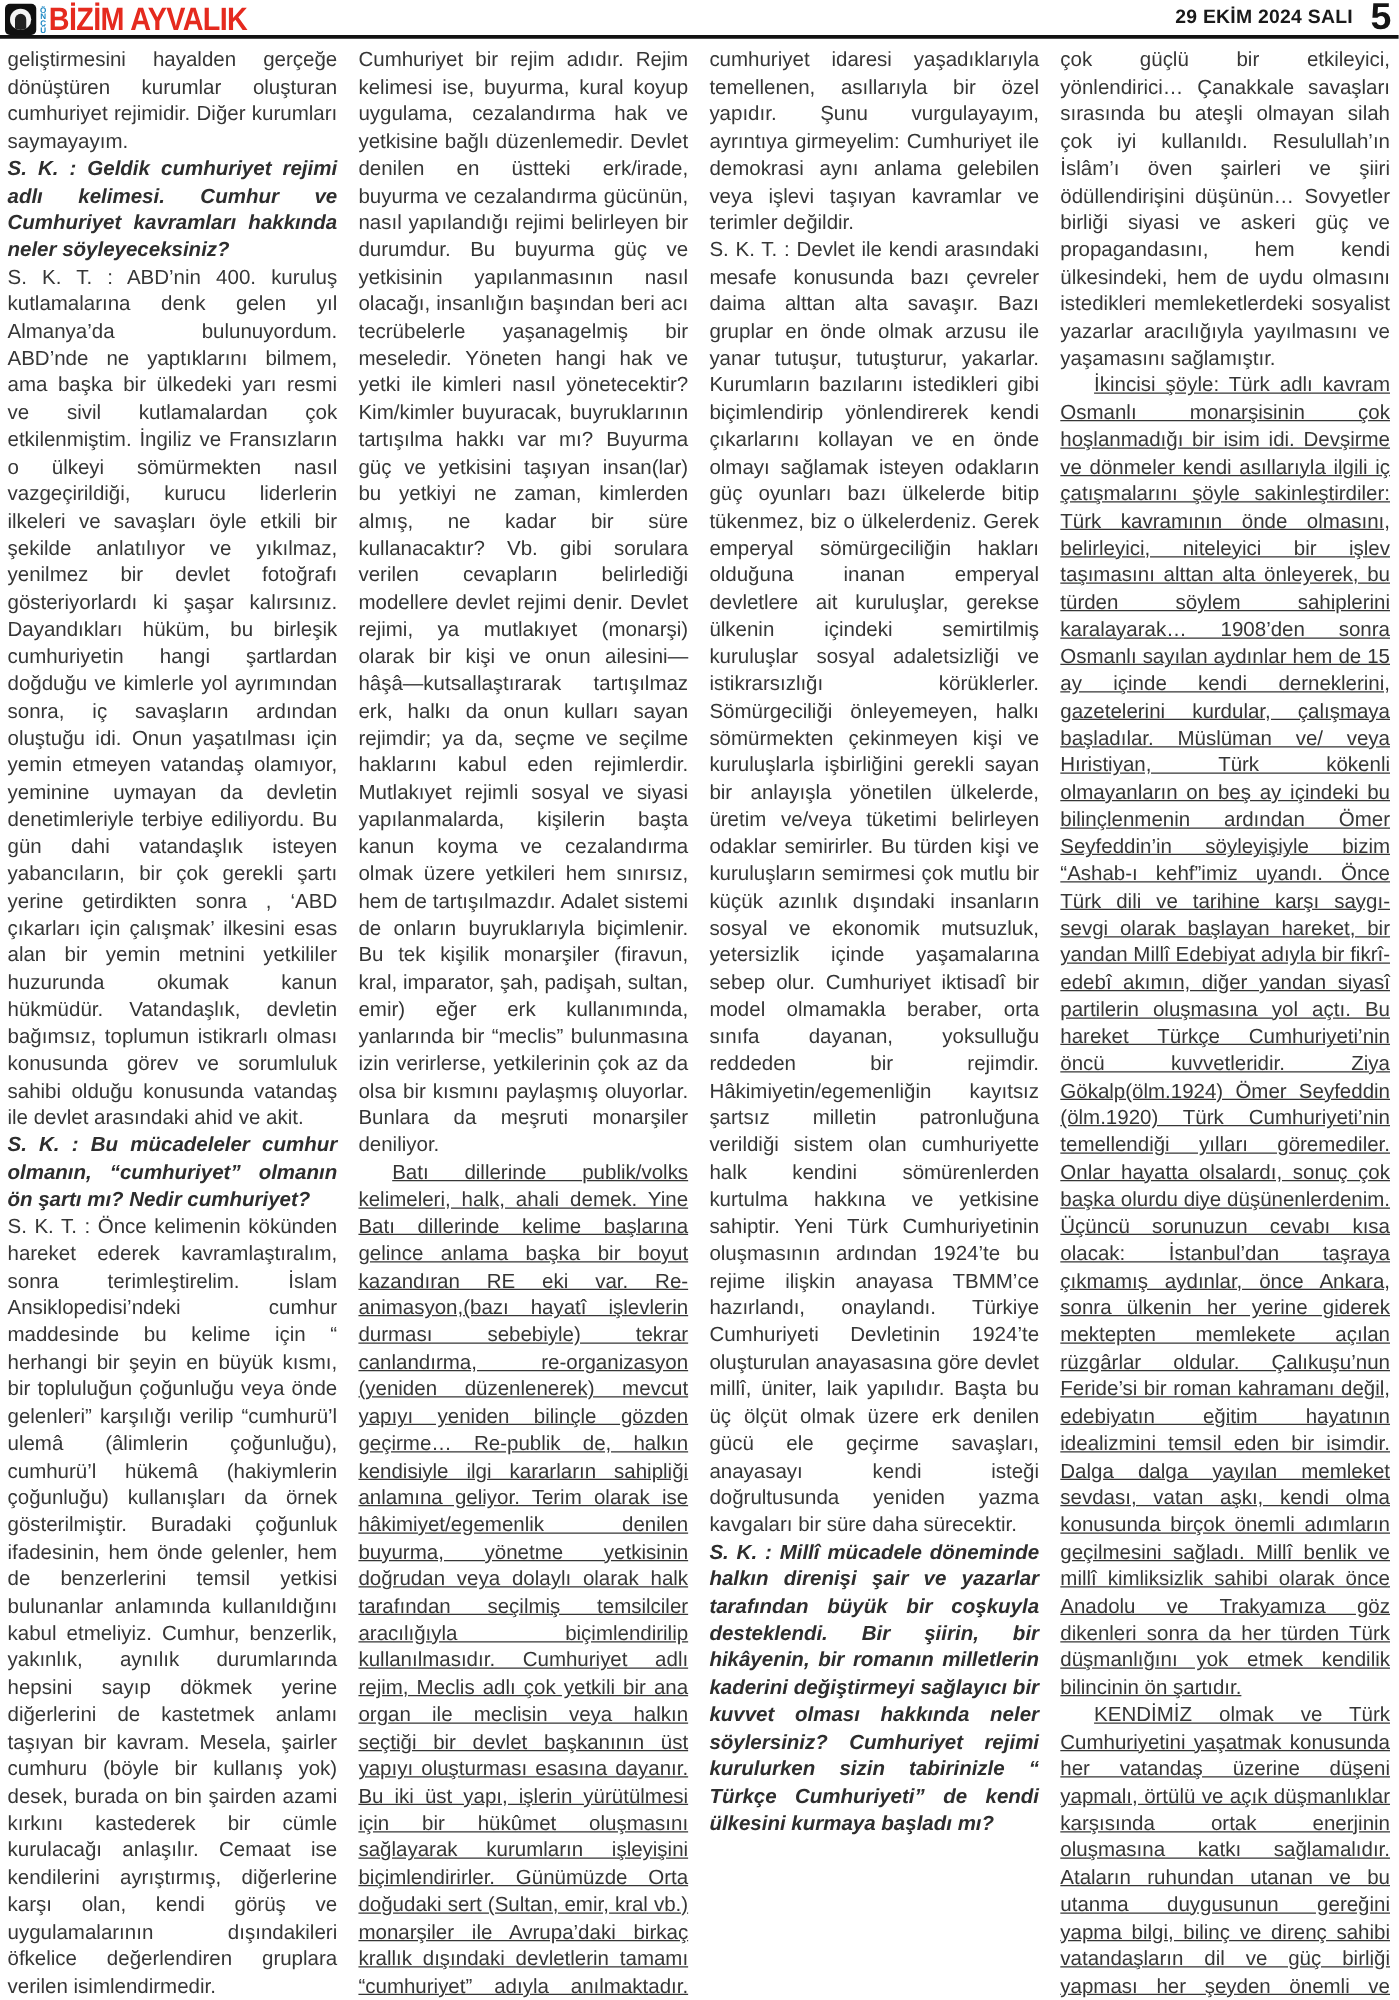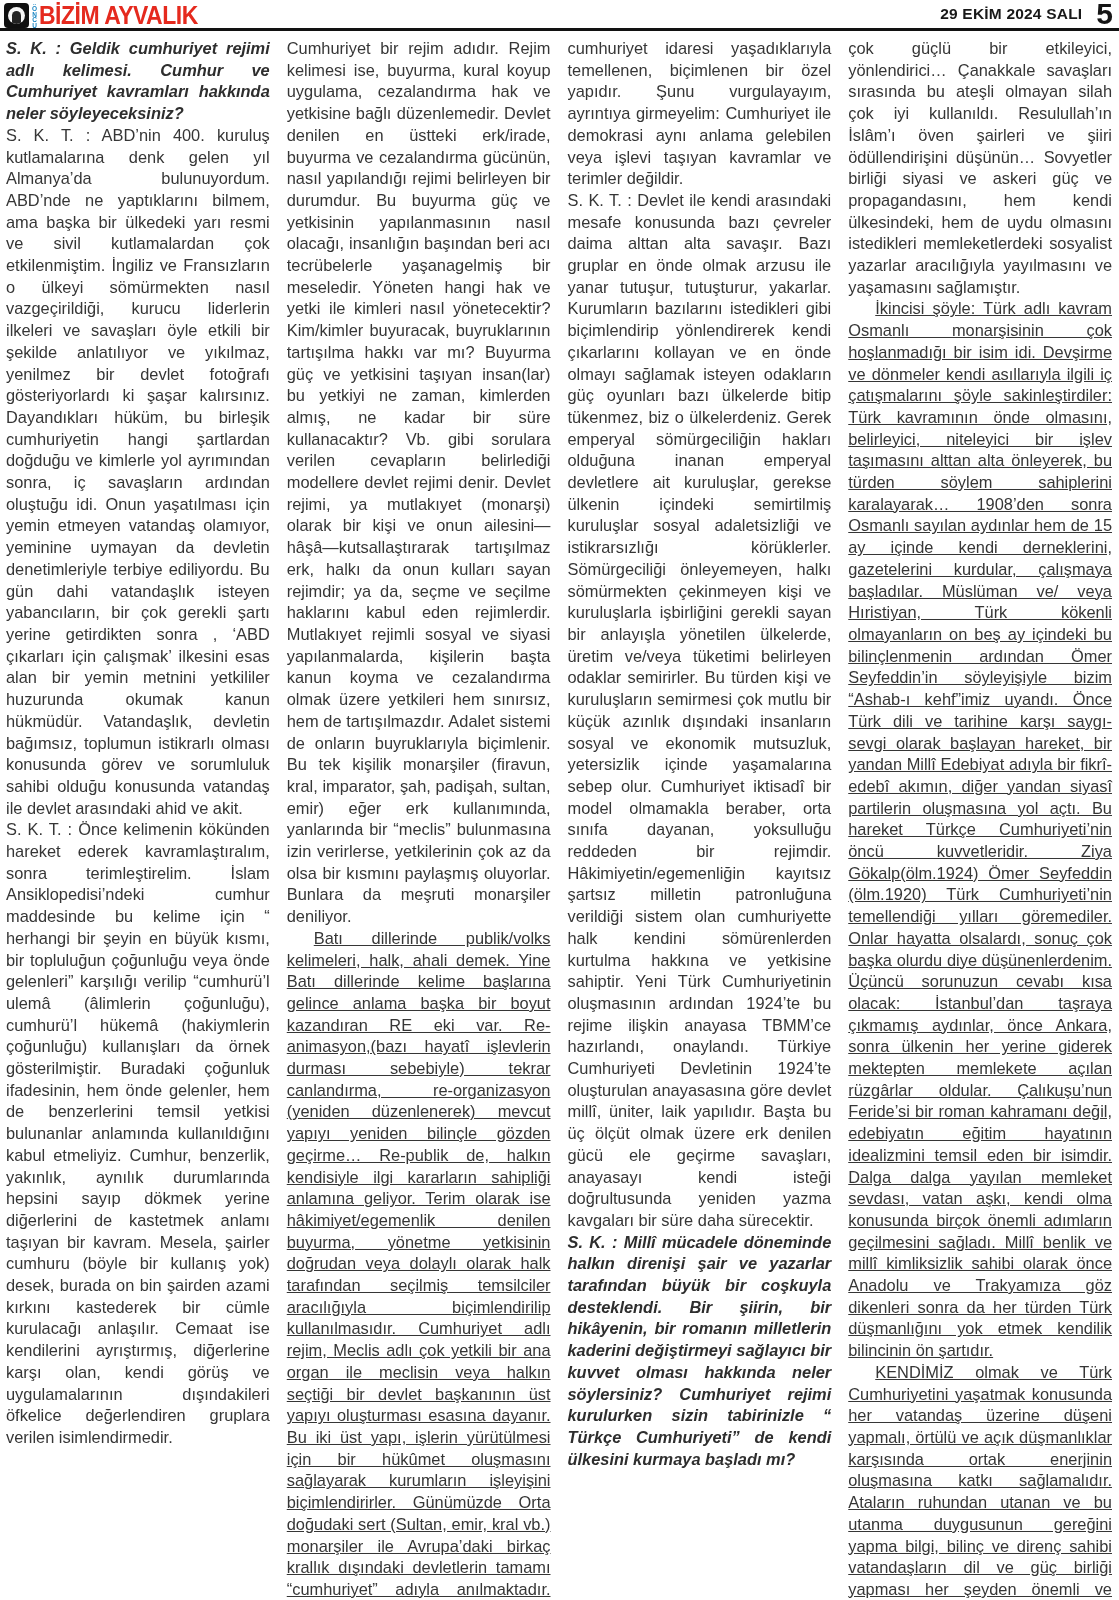--- a/index.html
+++ b/index.html
@@ -80,30 +80,32 @@
       <span class="paper-title">BİZİM AYVALIK</span>
     </div>
     <div class="header-right">
       <span class="date-label">29 EKİM 2024 SALI</span>
       <span class="page-number">5</span>
     </div>
   </div>
 
   <div class="columns">
       <div class="col">
+        <p class="body">geliştirmesini hayalden gerçeğe dönüştüren kurumlar oluşturan cumhuriyet rejimidir. Diğer kurumları saymayayım.</p>
         <p class="question">S. K. : Geldik cumhuriyet rejimi adlı kelimesi. Cumhur ve Cumhuriyet kavramları hakkında neler söyleyeceksiniz?</p>
         <p class="body">S. K. T. : ABD’nin 400. kuruluş kutlamalarına denk gelen yıl Almanya’da bulunuyordum. ABD’nde ne yaptıklarını bilmem, ama başka bir ülkedeki yarı resmi ve sivil kutlamalardan çok etkilenmiştim. İngiliz ve Fransızların o ülkeyi sömürmekten nasıl vazgeçirildiği, kurucu liderlerin ilkeleri ve savaşları öyle etkili bir şekilde anlatılıyor ve yıkılmaz, yenilmez bir devlet fotoğrafı gösteriyorlardı ki şaşar kalırsınız. Dayandıkları hüküm, bu birleşik cumhuriyetin hangi şartlardan doğduğu ve kimlerle yol ayrımından sonra, iç savaşların ardından oluştuğu idi. Onun yaşatılması için yemin etmeyen vatandaş olamıyor, yeminine uymayan da devletin denetimleriyle terbiye ediliyordu. Bu gün dahi vatandaşlık isteyen yabancıların, bir çok gerekli şartı yerine getirdikten sonra , ‘ABD çıkarları için çalışmak’ ilkesini esas alan bir yemin metnini yetkililer huzurunda okumak kanun hükmüdür. Vatandaşlık, devletin bağımsız, toplumun istikrarlı olması konusunda görev ve sorumluluk sahibi olduğu konusunda vatandaş ile devlet arasındaki ahid ve akit.</p>
+        <p class="question">S. K. : Bu mücadeleler cumhur olmanın, “cumhuriyet” olmanın ön şartı mı? Nedir cumhuriyet?</p>
         <p class="body">S. K. T. : Önce kelimenin kökünden hareket ederek kavramlaştıralım, sonra terimleştirelim. İslam Ansiklopedisi’ndeki cumhur maddesinde bu kelime için “ herhangi bir şeyin en büyük kısmı, bir topluluğun çoğunluğu veya önde gelenleri” karşılığı verilip “cumhurü’l ulemâ (âlimlerin çoğunluğu), cumhurü’l hükemâ (hakiymlerin çoğunluğu) kullanışları da örnek gösterilmiştir. Buradaki çoğunluk ifadesinin, hem önde gelenler, hem de benzerlerini temsil yetkisi bulunanlar anlamında kullanıldığını kabul etmeliyiz. Cumhur, benzerlik, yakınlık, aynılık durumlarında hepsini sayıp dökmek yerine diğerlerini de kastetmek anlamı taşıyan bir kavram. Mesela, şairler cumhuru (böyle bir kullanış yok) desek, burada on bin şairden azami kırkını kastederek bir cümle kurulacağı anlaşılır. Cemaat ise kendilerini ayrıştırmış, diğerlerine karşı olan, kendi görüş ve uygulamalarının dışındakileri öfkelice değerlendiren gruplara verilen isimlendirmedir.</p>
       </div>
       <div class="col">
         <p class="body">Cumhuriyet bir rejim adıdır. Rejim kelimesi ise, buyurma, kural koyup uygulama, cezalandırma hak ve yetkisine bağlı düzenlemedir. Devlet denilen en üstteki erk/irade, buyurma ve cezalandırma gücünün, nasıl yapılandığı rejimi belirleyen bir durumdur. Bu buyurma güç ve yetkisinin yapılanmasının nasıl olacağı, insanlığın başından beri acı tecrübelerle yaşanagelmiş bir meseledir. Yöneten hangi hak ve yetki ile kimleri nasıl yönetecektir? Kim/kimler buyuracak, buyruklarının tartışılma hakkı var mı? Buyurma güç ve yetkisini taşıyan insan(lar) bu yetkiyi ne zaman, kimlerden almış, ne kadar bir süre kullanacaktır? Vb. gibi sorulara verilen cevapların belirlediği modellere devlet rejimi denir. Devlet rejimi, ya mutlakıyet (monarşi) olarak bir kişi ve onun ailesini—hâşâ—kutsallaştırarak tartışılmaz erk, halkı da onun kulları sayan rejimdir; ya da, seçme ve seçilme haklarını kabul eden rejimlerdir. Mutlakıyet rejimli sosyal ve siyasi yapılanmalarda, kişilerin başta kanun koyma ve cezalandırma olmak üzere yetkileri hem sınırsız, hem de tartışılmazdır. Adalet sistemi de onların buyruklarıyla biçimlenir. Bu tek kişilik monarşiler (firavun, kral, imparator, şah, padişah, sultan, emir) eğer erk kullanımında, yanlarında bir “meclis” bulunmasına izin verirlerse, yetkilerinin çok az da olsa bir kısmını paylaşmış oluyorlar. Bunlara da meşruti monarşiler deniliyor.</p>
         <p class="body indent">Batı dillerinde publik/volks kelimeleri, halk, ahali demek. Yine Batı dillerinde kelime başlarına gelince anlama başka bir boyut kazandıran RE eki var. Re-animasyon,(bazı hayatî işlevlerin durması sebebiyle) tekrar canlandırma, re-organizasyon (yeniden düzenlenerek) mevcut yapıyı yeniden bilinçle gözden geçirme… Re-publik de, halkın kendisiyle ilgi kararların sahipliği anlamına geliyor. Terim olarak ise hâkimiyet/egemenlik denilen buyurma, yönetme yetkisinin doğrudan veya dolaylı olarak halk tarafından seçilmiş temsilciler aracılığıyla biçimlendirilip kullanılmasıdır. Cumhuriyet adlı rejim, Meclis adlı çok yetkili bir ana organ ile meclisin veya halkın seçtiği bir devlet başkanının üst yapıyı oluşturması esasına dayanır. Bu iki üst yapı, işlerin yürütülmesi için bir hükûmet oluşmasını sağlayarak kurumların işleyişini biçimlendirirler. Günümüzde Orta doğudaki sert (Sultan, emir, kral vb.) monarşiler ile Avrupa’daki birkaç krallık dışındaki devletlerin tamamı “cumhuriyet” adıyla anılmaktadır. Her milletin cumhuriyetinin oluşum şartları da, kuruluşundan kavramların mutlak ortaklığa kavuştuğu zamana kadar geçen süreleri de farklıdır. Her devletin</p>
       </div>
       <div class="col">
-        <p class="body">cumhuriyet idaresi yaşadıklarıyla temellenen, biçimlenen bir özel yapıdır. Şunu vurgulayayım, ayrıntıya girmeyelim: Cumhuriyet ile demokrasi aynı anlama gelebilen veya işlevi taşıyan kavramlar ve terimler değildir.</p>
+        <p class="body">cumhuriyet idaresi yaşadıklarıyla temellenen, asıllarıyla bir özel yapıdır. Şunu vurgulayayım, ayrıntıya girmeyelim: Cumhuriyet ile demokrasi aynı anlama gelebilen veya işlevi taşıyan kavramlar ve terimler değildir.</p>
         <p class="body">S. K. T. : Devlet ile kendi arasındaki mesafe konusunda bazı çevreler daima alttan alta savaşır. Bazı gruplar en önde olmak arzusu ile yanar tutuşur, tutuşturur, yakarlar. Kurumların bazılarını istedikleri gibi biçimlendirip yönlendirerek kendi çıkarlarını kollayan ve en önde olmayı sağlamak isteyen odakların güç oyunları bazı ülkelerde bitip tükenmez, biz o ülkelerdeniz. Gerek emperyal sömürgeciliğin hakları olduğuna inanan emperyal devletlere ait kuruluşlar, gerekse ülkenin içindeki semirtilmiş kuruluşlar sosyal adaletsizliği ve istikrarsızlığı körüklerler. Sömürgeciliği önleyemeyen, halkı sömürmekten çekinmeyen kişi ve kuruluşlarla işbirliğini gerekli sayan bir anlayışla yönetilen ülkelerde, üretim ve/veya tüketimi belirleyen odaklar semirirler. Bu türden kişi ve kuruluşların semirmesi çok mutlu bir küçük azınlık dışındaki insanların sosyal ve ekonomik mutsuzluk, yetersizlik içinde yaşamalarına sebep olur. Cumhuriyet iktisadî bir model olmamakla beraber, orta sınıfa dayanan, yoksulluğu reddeden bir rejimdir. Hâkimiyetin/egemenliğin kayıtsız şartsız milletin patronluğuna verildiği sistem olan cumhuriyette halk kendini sömürenlerden kurtulma hakkına ve yetkisine sahiptir. Yeni Türk Cumhuriyetinin oluşmasının ardından 1924’te bu rejime ilişkin anayasa TBMM’ce hazırlandı, onaylandı. Türkiye Cumhuriyeti Devletinin 1924’te oluşturulan anayasasına göre devlet millî, üniter, laik yapılıdır. Başta bu üç ölçüt olmak üzere erk denilen gücü ele geçirme savaşları, anayasayı kendi isteği doğrultusunda yeniden yazma kavgaları bir süre daha sürecektir.</p>
         <p class="question">S. K. : Millî mücadele döneminde halkın direnişi şair ve yazarlar tarafından büyük bir coşkuyla desteklendi. Bir şiirin, bir hikâyenin, bir romanın milletlerin kaderini değiştirmeyi sağlayıcı bir kuvvet olması hakkında neler söylersiniz? Cumhuriyet rejimi kurulurken sizin tabirinizle “ Türkçe Cumhuriyeti” de kendi ülkesini kurmaya başladı mı?</p>
       </div>
       <div class="col">
         <p class="body">çok güçlü bir etkileyici, yönlendirici… Çanakkale savaşları sırasında bu ateşli olmayan silah çok iyi kullanıldı. Resulullah’ın İslâm’ı öven şairleri ve şiiri ödüllendirişini düşünün… Sovyetler birliği siyasi ve askeri güç ve propagandasını, hem kendi ülkesindeki, hem de uydu olmasını istedikleri memleketlerdeki sosyalist yazarlar aracılığıyla yayılmasını ve yaşamasını sağlamıştır.</p>
         <p class="body indent">İkincisi şöyle: Türk adlı kavram Osmanlı monarşisinin çok hoşlanmadığı bir isim idi. Devşirme ve dönmeler kendi asıllarıyla ilgili iç çatışmalarını şöyle sakinleştirdiler: Türk kavramının önde olmasını, belirleyici, niteleyici bir işlev taşımasını alttan alta önleyerek, bu türden söylem sahiplerini karalayarak… 1908’den sonra Osmanlı sayılan aydınlar hem de 15 ay içinde kendi derneklerini, gazetelerini kurdular, çalışmaya başladılar. Müslüman ve/ veya Hıristiyan, Türk kökenli olmayanların on beş ay içindeki bu bilinçlenmenin ardından Ömer Seyfeddin’in söyleyişiyle bizim “Ashab-ı kehf”imiz uyandı. Önce Türk dili ve tarihine karşı saygı-sevgi olarak başlayan hareket, bir yandan Millî Edebiyat adıyla bir fikrî-edebî akımın, diğer yandan siyasî partilerin oluşmasına yol açtı. Bu hareket Türkçe Cumhuriyeti’nin öncü kuvvetleridir. Ziya Gökalp(ölm.1924) Ömer Seyfeddin (ölm.1920) Türk Cumhuriyeti’nin temellendiği yılları göremediler. Onlar hayatta olsalardı, sonuç çok başka olurdu diye düşünenlerdenim. Üçüncü sorunuzun cevabı kısa olacak: İstanbul’dan taşraya çıkmamış aydınlar, önce Ankara, sonra ülkenin her yerine giderek mektepten memlekete açılan rüzgârlar oldular. Çalıkuşu’nun Feride’si bir roman kahramanı değil, edebiyatın eğitim hayatının idealizmini temsil eden bir isimdir. Dalga dalga yayılan memleket sevdası, vatan aşkı, kendi olma konusunda birçok önemli adımların geçilmesini sağladı. Millî benlik ve millî kimliksizlik sahibi olarak önce Anadolu ve Trakyamıza göz dikenleri sonra da her türden Türk düşmanlığını yok etmek kendilik bilincinin ön şartıdır.</p>
         <p class="body indent">KENDİMİZ olmak ve Türk Cumhuriyetini yaşatmak konusunda her vatandaş üzerine düşeni yapmalı, örtülü ve açık düşmanlıklar karşısında ortak enerjinin oluşmasına katkı sağlamalıdır. Ataların ruhundan utanan ve bu utanma duygusunun gereğini yapma bilgi, bilinç ve direnç sahibi vatandaşların dil ve güç birliği yapması her şeyden önemli ve önceliklidir.</p>
       </div>
     </div>
 </div>

